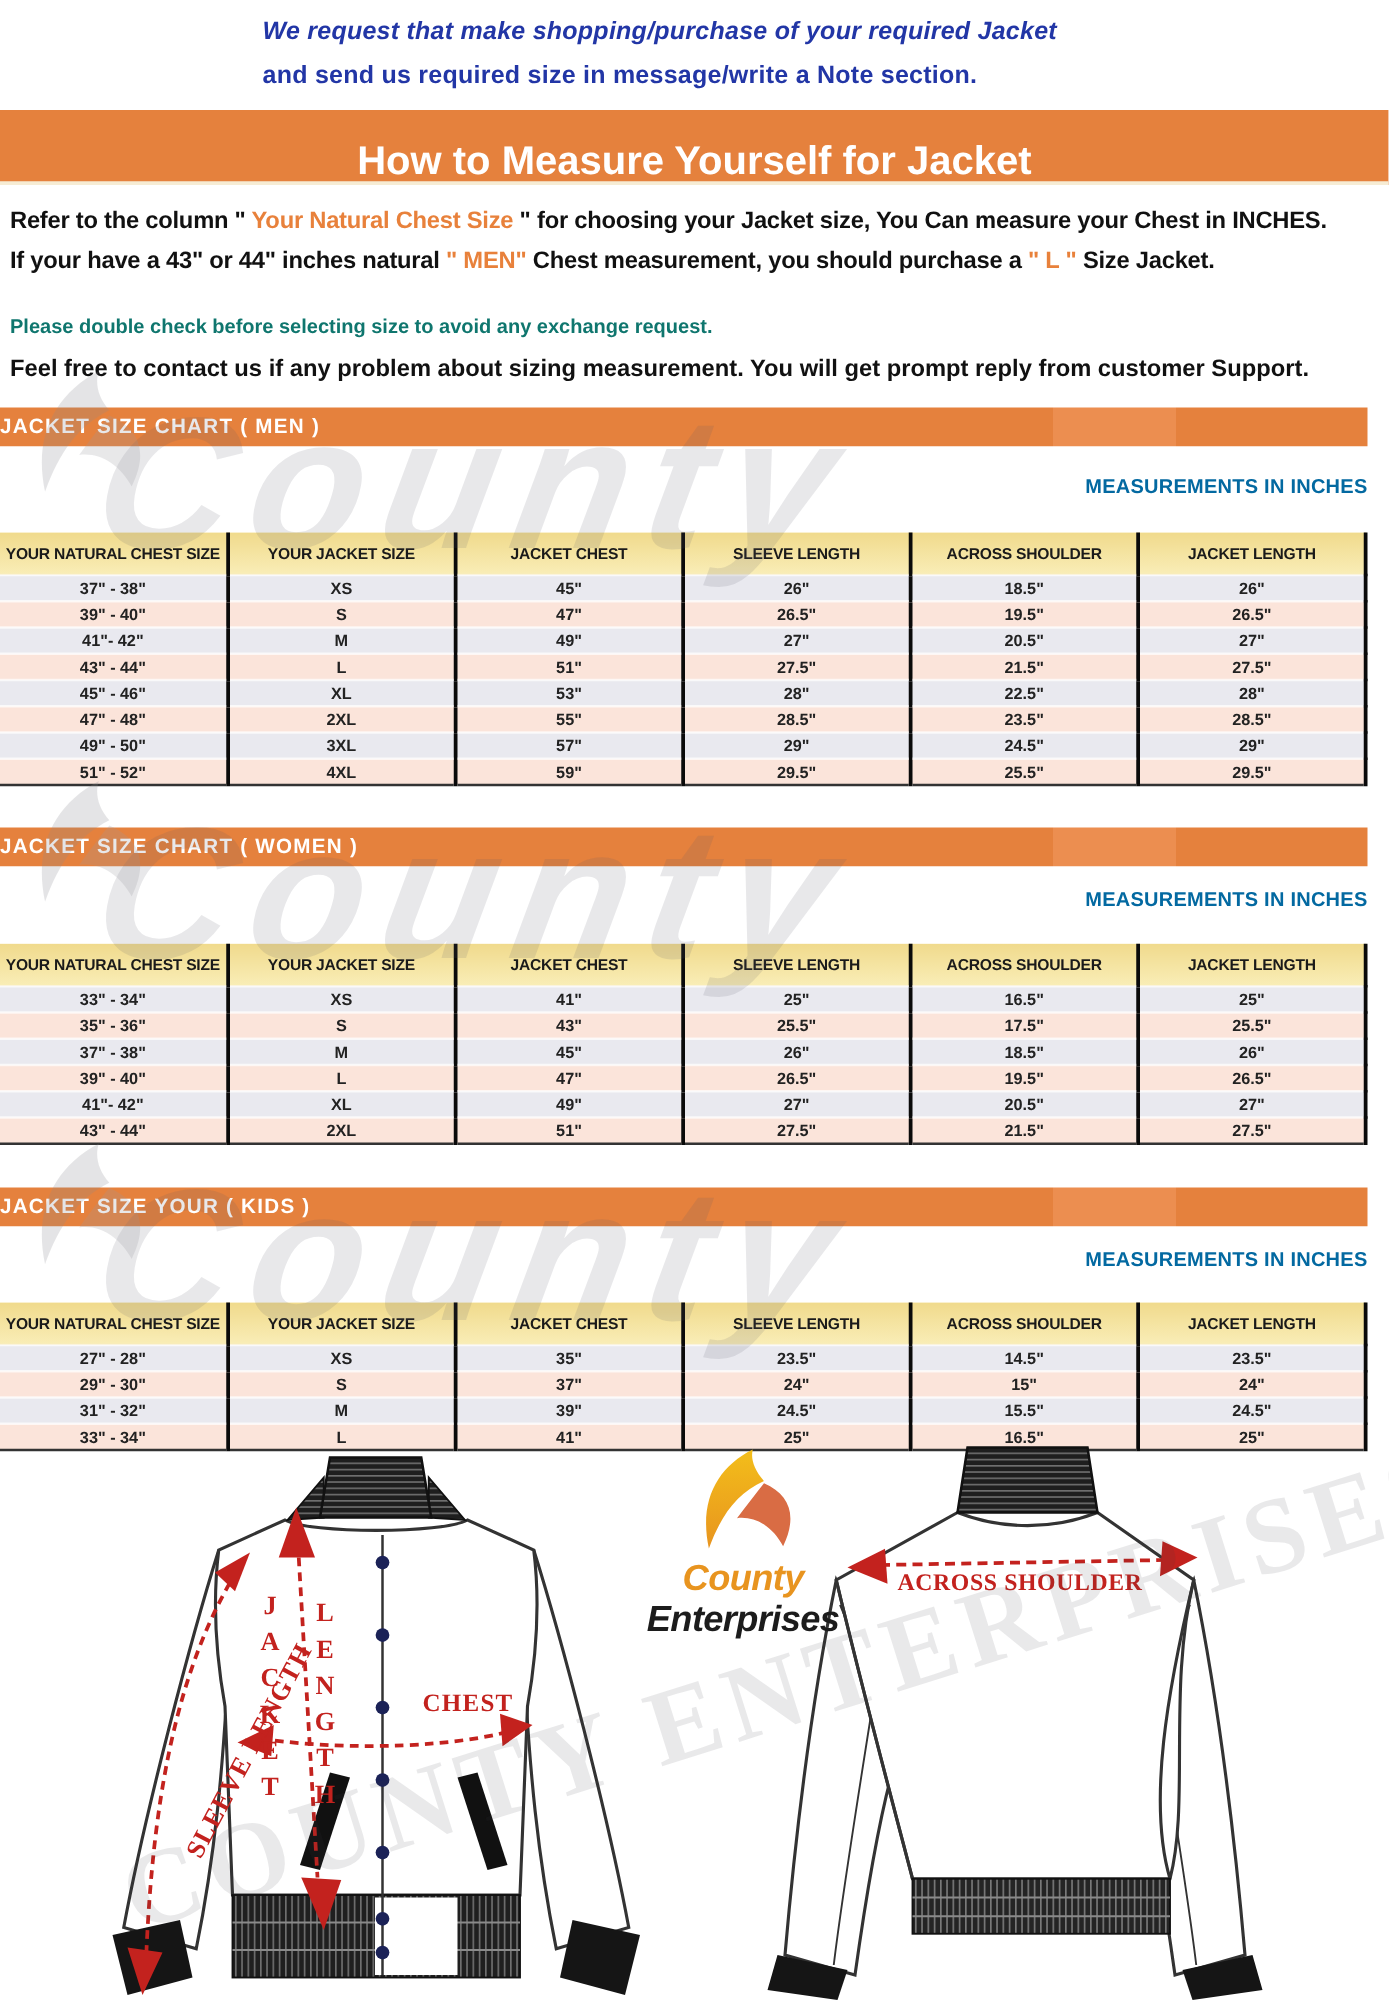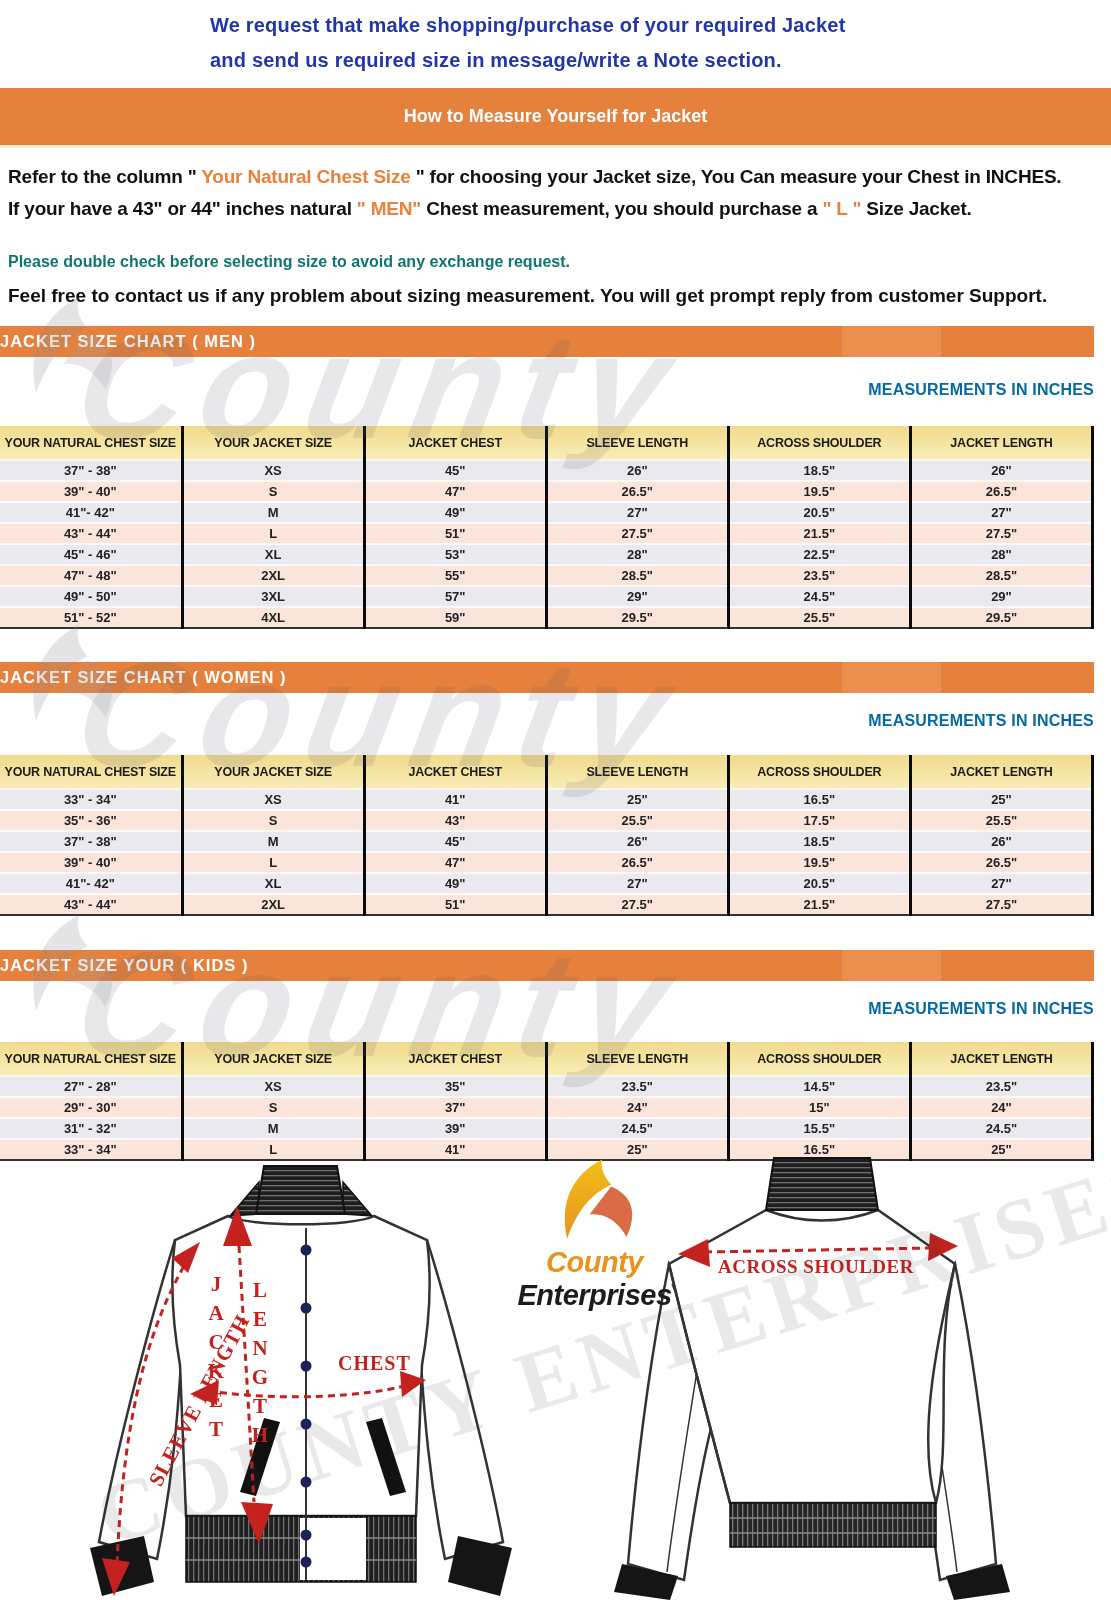--- a/index.html
+++ b/index.html
@@ -2,27 +2,27 @@
 <html><head>
 <meta charset="utf-8">
 <style>
   html,body{margin:0;padding:0;background:#fff;}
   #c{position:relative;width:1111px;height:1600px;background:#fff;overflow:hidden;
      font-family:"Liberation Sans",sans-serif;}
   .abs{position:absolute;}
 
   
   .intro{left:210px;font-weight:700;font-size:20px;color:#2236A6;letter-spacing:.2px;white-space:nowrap;}
-  .intro1{top:14px;} .intro2{top:49px;text-align:center;}
+  .intro1{top:14px;font-style:italic;} .intro2{top:49px;text-align:center;}
 
   
   .main-banner{left:0;top:88px;width:1111px;height:57px;background:#E5813D;
     border-bottom:3px solid #F6ECD4;}
   .main-banner span{display:block;text-align:center;line-height:57px;color:#fff;
-    font-weight:700;font-size:18px;}
+    font-weight:700;font-size:32px;margin-top:12px;}
 
   
   .para{left:8px;font-weight:700;font-size:19px;color:#111;white-space:nowrap;letter-spacing:-.2px;}
   .p1{top:166px;} .p2{top:198px;}
   .orange-t{color:#E8813B;}
   .note-orange{left:8px;top:253px;font-weight:700;font-size:16px;color:#0f766e;white-space:nowrap;}
   .note-black{left:8px;top:285px;font-weight:700;font-size:19px;color:#111;white-space:nowrap;}
 
   
   .sec-banner{left:0;width:1094px;height:31px;

